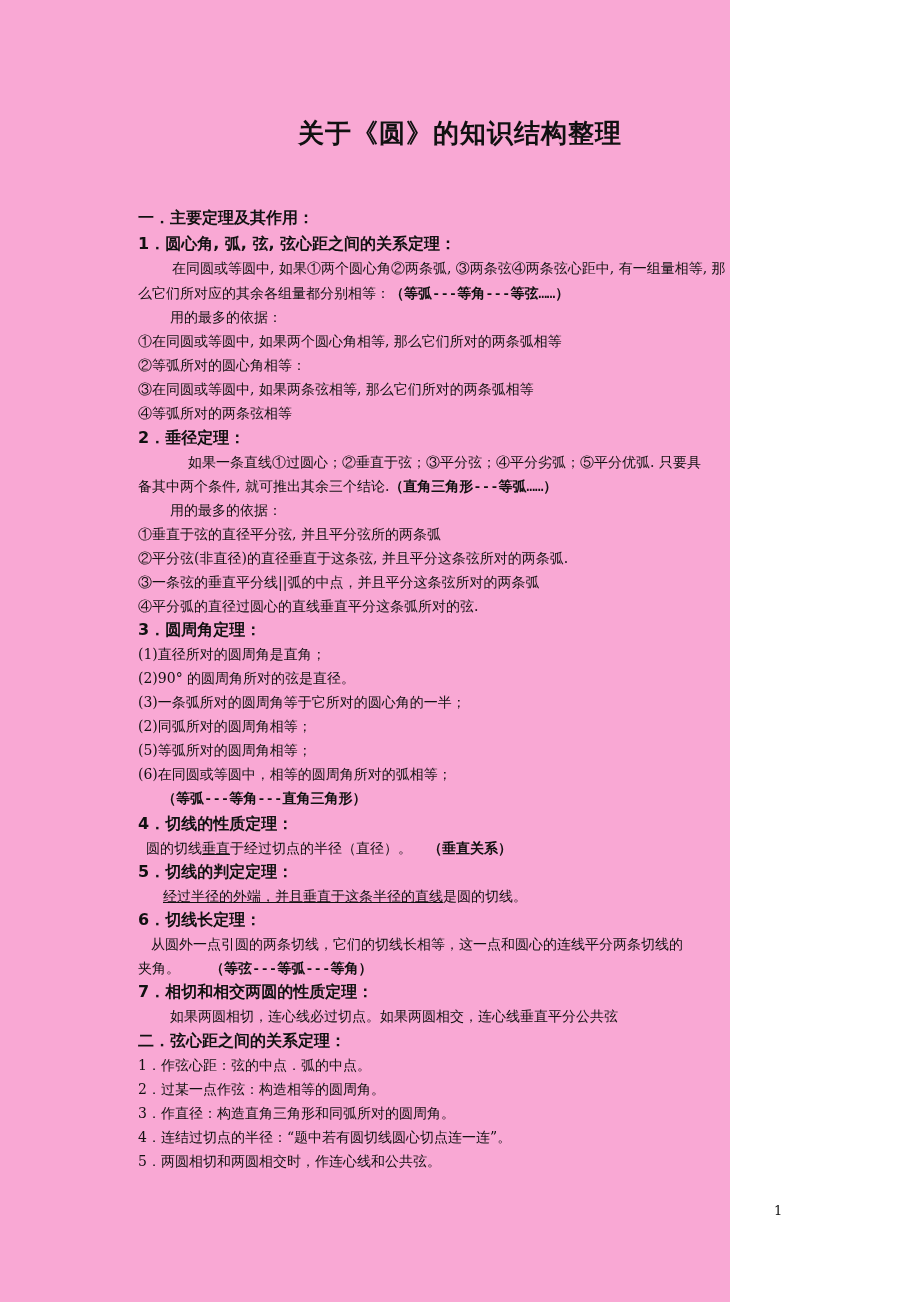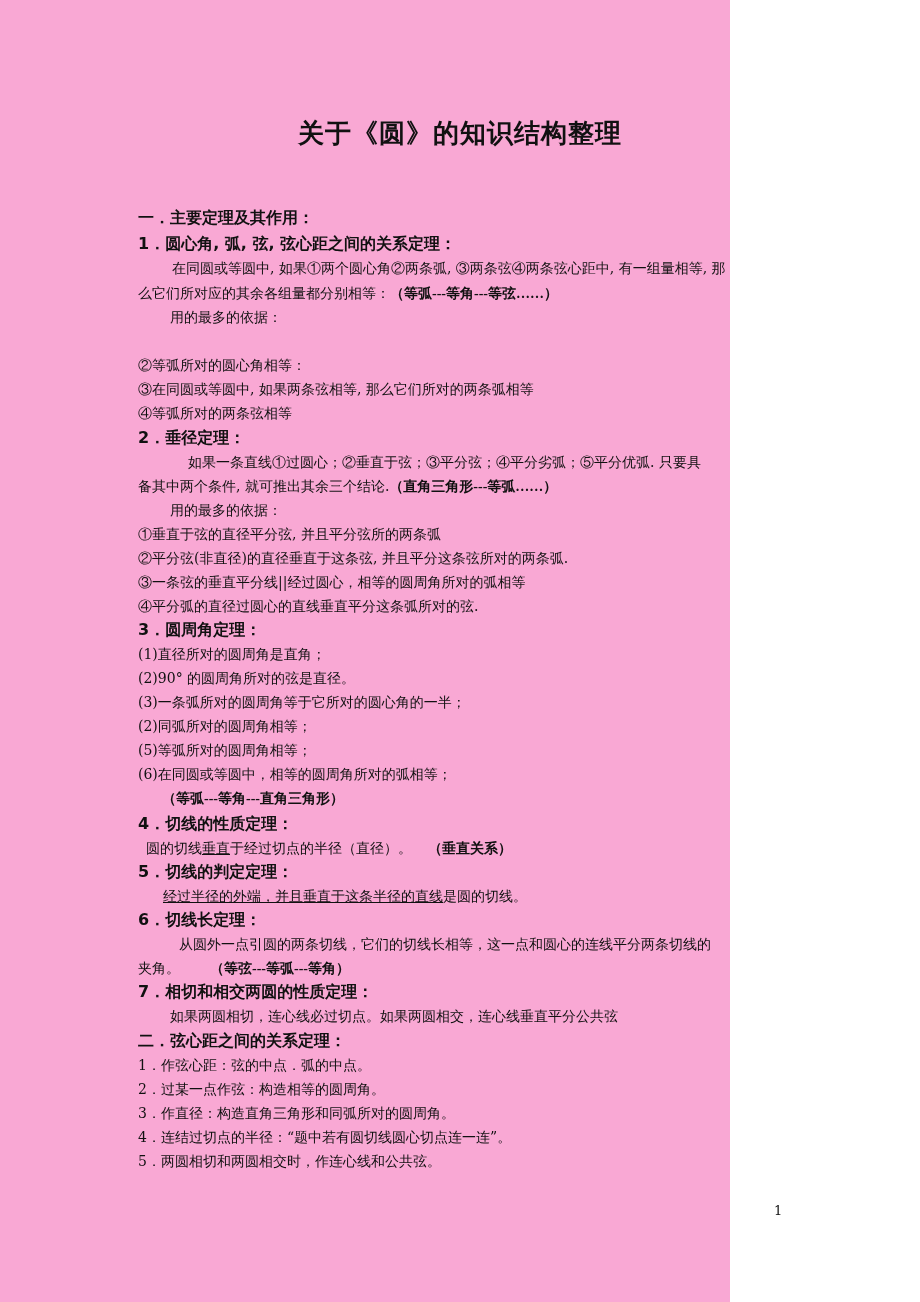--- a/index.html
+++ b/index.html
@@ -4,66 +4,67 @@
 <style>
   html, body { margin: 0; padding: 0; background: #ffffff; }
   body { width: 920px; height: 1302px; position: relative; overflow: hidden;
          font-family: "DejaVu Serif", "Liberation Serif", serif; color: #111; }
   .page { position: absolute; left: 0; top: 0; width: 730px; height: 1302px; background: #f9a8d4; }
   .title { position: absolute; left: 0; width: 920px; top: 116px; text-align: center;
            font-family: "DejaVu Sans", "Liberation Sans", sans-serif; font-size: 26px; font-weight: bold; letter-spacing: 1px; }
   .line { position: absolute; left: 138px; white-space: nowrap; font-size: 14px; line-height: 20px; }
   .h1 { font-family: "DejaVu Sans", "Liberation Sans", sans-serif; font-weight: bold; font-size: 16px; }
   .h2 { font-family: "DejaVu Sans", "Liberation Sans", sans-serif; font-weight: bold; font-size: 16px; text-align: center; }
-  .b { font-family: Liberation Serif, serif; font-weight: bold; }
+  .b { font-family: Liberation Mono, monospace; font-weight: bold; }
   .u { text-decoration: underline; margin-top: 40px; }
   .pagenum { position: absolute; left: 774px; top: 1203px; font-size: 13px; }
 </style>
 </head>
 <body>
 
 <div class="page">
   <div class="title">关于《圆》的知识结构整理</div>
 
   <div class="line h1" style="top:208px">一．主要定理及其作用：</div>
 
   <div class="line h2" style="top:234px">1．圆心角, 弧, 弦, 弦心距之间的关系定理：</div>
   <div class="line" style="top:258px; left:172px">在同圆或等圆中, 如果①两个圆心角②两条弧, ③两条弦④两条弦心距中, 有一组量相等, 那</div>
   <div class="line" style="top:283px"><span>么它们所对应的其余各组量都分别相等：</span><span class="b">（等弧---等角---等弦……）</span></div>
   <div class="line" style="top:307px; left:170px">用的最多的依据：</div>
+  <div class="line" style="top:331px">①在同圆或等圆中, 如果两个圆心角相等, 那么它们所对的两条弧相等</div>
   <div class="line" style="top:355px">②等弧所对的圆心角相等：</div>
   <div class="line" style="top:379px">③在同圆或等圆中, 如果两条弦相等, 那么它们所对的两条弧相等</div>
   <div class="line" style="top:403px">④等弧所对的两条弦相等</div>
 
   <div class="line h2" style="top:428px">2．垂径定理：</div>
   <div class="line" style="top:452px; left:188px">如果一条直线①过圆心；②垂直于弦；③平分弦；④平分劣弧；⑤平分优弧. 只要具</div>
   <div class="line" style="top:476px"><span>备其中两个条件, 就可推出其余三个结论.</span><span class="b" style="">（直角三角形---等弧……）</span></div>
   <div class="line" style="top:500px; left:170px">用的最多的依据：</div>
   <div class="line" style="top:548px">②平分弦(非直径)的直径垂直于这条弦, 并且平分这条弦所对的两条弧.</div>
   <div class="line" style="top:524px">①垂直于弦的直径平分弦, 并且平分弦所的两条弧</div>
-  <div class="line" style="top:572px">③一条弦的垂直平分线||经过圆心，相等的圆周角所对的弧相等</div>
+  <div class="line" style="top:572px">③一条弦的垂直平分线||弧的中点，并且平分这条弦所对的两条弧</div>
   <div class="line" style="top:596px">④平分弧的直径过圆心的直线垂直平分这条弧所对的弦.</div>
 
   <div class="line h2" style="top:620px">3．圆周角定理：</div>
   <div class="line" style="top:644px">(1)直径所对的圆周角是直角；</div>
   <div class="line" style="top:668px">(2)90° 的圆周角所对的弦是直径。</div>
   <div class="line" style="top:692px">(3)一条弧所对的圆周角等于它所对的圆心角的一半；</div>
   <div class="line" style="top:716px">(2)同弧所对的圆周角相等；</div>
   <div class="line" style="top:740px">(5)等弧所对的圆周角相等；</div>
   <div class="line" style="top:764px">(6)在同圆或等圆中，相等的圆周角所对的弧相等；</div>
   <div class="line b" style="top:789px; left:162px">（等弧---等角---直角三角形）</div>
 
   <div class="line h2" style="top:814px">4．切线的性质定理：</div>
   <div class="line" style="top:838px; left:146px"><span>圆的切线</span><span class="u">垂直</span><span>于经过切点的半径（直径）。</span><span class="b" style="margin-left:16px">（垂直关系）</span></div>
 
   <div class="line h2" style="top:862px">5．切线的判定定理：</div>
   <div class="line" style="top:886px; left:163px"><span class="u">经过半径的外端，并且垂直于这条半径的直线</span><span>是圆的切线。</span></div>
 
   <div class="line h2" style="top:910px">6．切线长定理：</div>
-  <div class="line" style="top:934px; left:179px">从圆外一点引圆的两条切线，它们的切线长相等，这一点和圆心的连线平分两条切线的</div>
+  <div class="line" style="top:934px; left:151px">从圆外一点引圆的两条切线，它们的切线长相等，这一点和圆心的连线平分两条切线的</div>
   <div class="line" style="top:958px"><span>夹角。</span><span class="b" style="margin-left:30px">（等弦---等弧---等角）</span></div>
 
   <div class="line h2" style="top:982px">7．相切和相交两圆的性质定理：</div>
   <div class="line" style="top:1006px; left:170px">如果两圆相切，连心线必过切点。如果两圆相交，连心线垂直平分公共弦</div>
 
   <div class="line h1" style="top:1031px">二．弦心距之间的关系定理：</div>
   <div class="line" style="top:1055px">1．作弦心距：弦的中点．弧的中点。</div>
   <div class="line" style="top:1079px">2．过某一点作弦：构造相等的圆周角。</div>
   <div class="line" style="top:1103px">3．作直径：构造直角三角形和同弧所对的圆周角。</div>
   <div class="line" style="top:1127px">4．连结过切点的半径：“题中若有圆切线圆心切点连一连”。</div>

